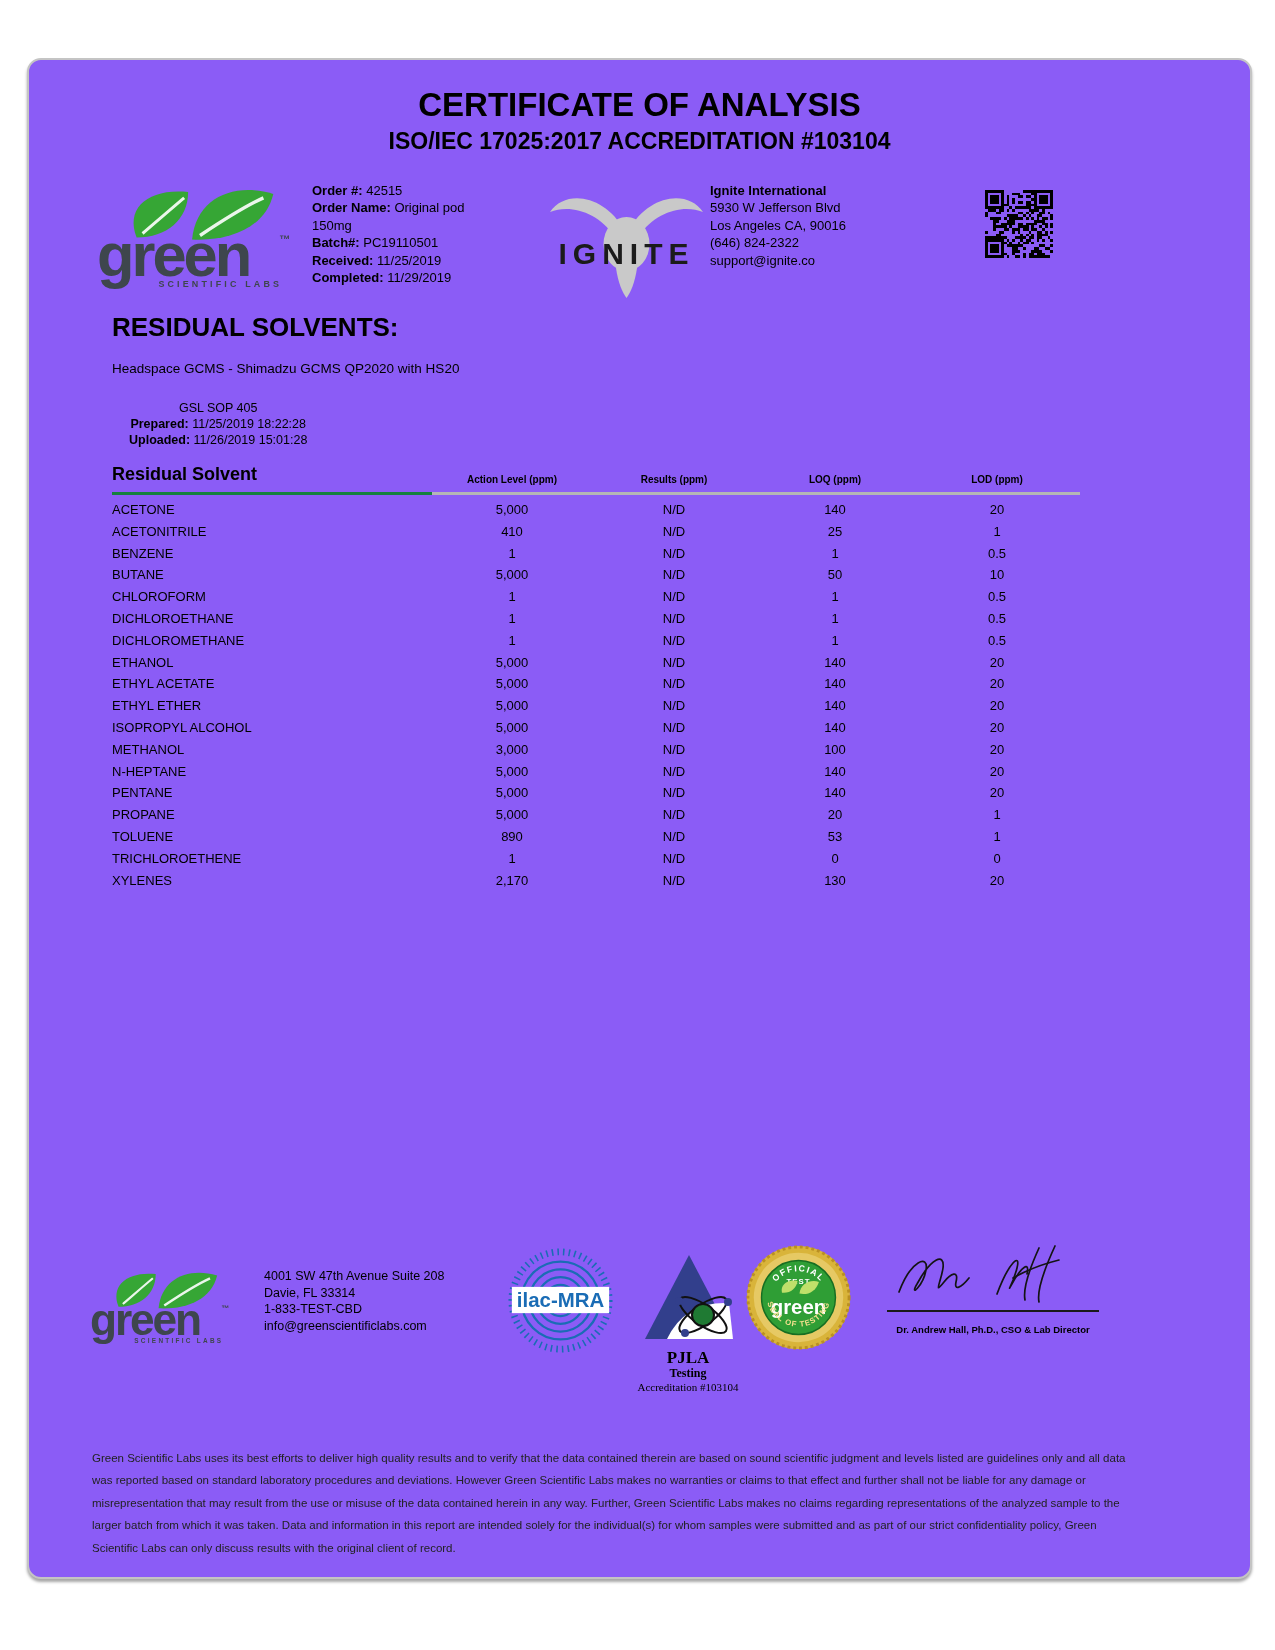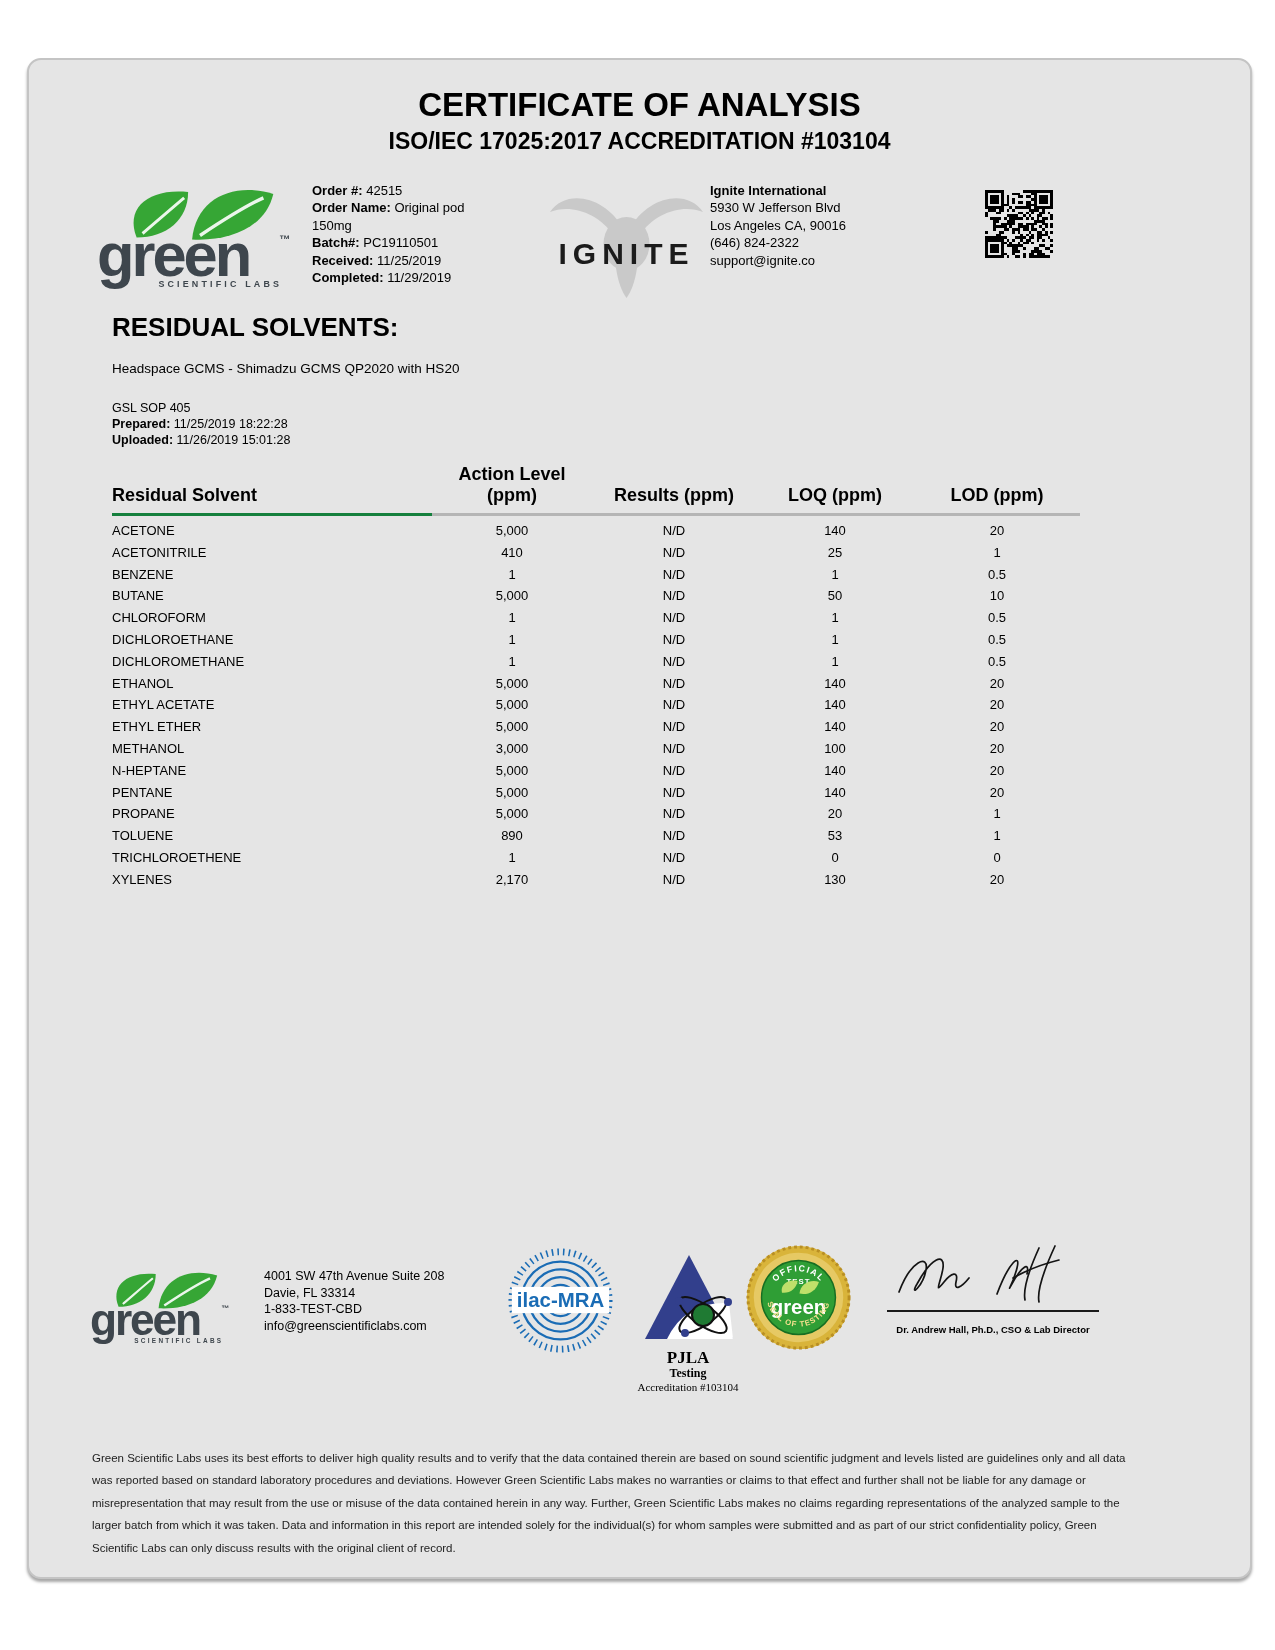--- a/index.html
+++ b/index.html
@@ -1,39 +1,39 @@
 <!DOCTYPE html>
 <html><head>
 <meta charset="utf-8">
 <style>
   html,body{margin:0;padding:0;background:#ffffff;}
   body{width:1275px;height:1650px;position:relative;font-family:"Liberation Sans",sans-serif;color:#000;}
-  .card{position:absolute;left:27px;top:58px;width:1221px;height:1517px;background:#e5e5e5;
+  .card{position:absolute;left:27px;top:58px;width:1221px;height:1517px;background:#8b5cf6;
         border:2px solid #c4c4c4;border-radius:14px;box-shadow:0 3px 3px rgba(0,0,0,.35);}
   .abs{position:absolute;}
   .doc-title{left:0;right:0;top:26px;text-align:center;font-size:33px;font-weight:bold;letter-spacing:0;}
   .doc-subtitle{left:0;right:0;top:68px;text-align:center;font-size:23px;font-weight:bold;}
 
   
   .green-logo-lg{left:68px;top:118px;width:208px;height:111px;}
   .order-info{left:283px;top:122px;width:176px;font-size:13px;line-height:17.4px;}
   .ignite-logo{left:505px;top:122px;width:185px;height:120px;}
   .client-info{left:681px;top:122px;width:230px;font-size:13px;line-height:17.4px;}
   .qr{left:956px;top:130px;width:68px;height:68px;}
 
   
   .section-heading{left:83px;top:252px;font-size:26px;font-weight:bold;}
   .method-line{left:83px;top:301px;font-size:13.5px;}
-  .sop-block{left:83px;top:341px;font-size:12.5px;line-height:15.8px;}
+  .sop-block{left:100px;top:341px;font-size:12.5px;line-height:15.8px;text-align:center;}
 
   
   .solvents{position:absolute;left:83px;top:404px;width:968px;border-collapse:collapse;table-layout:fixed;}
   .solvents th{padding:0 0 7px;vertical-align:bottom;font-weight:bold;}
   .solvents th.c0{text-align:left;font-size:18px;border-bottom:3px solid #15803d;}
-  .solvents th.cn{text-align:center;font-size:18px;border-bottom:3px solid #b5b5b5;}
+  .solvents th.cn{text-align:center;font-size:10px;border-bottom:3px solid #b5b5b5;}
   .solvents td{font-size:13px;height:21.8px;line-height:21.8px;padding:0;text-align:center;white-space:nowrap;}
   .solvents td.c0{text-align:left;}
   .solvents tbody tr:first-child td{padding-top:4px;}
 
   
   .green-logo-sm{left:61px;top:1204px;width:150px;height:80px;}
   .lab-address{left:235px;top:1208px;font-size:12.5px;line-height:16.6px;}
   .ilac{left:478px;top:1187px;width:107px;height:107px;}
   .pjla{left:599px;top:1183px;width:120px;text-align:center;}
   .pjla-acc{font-family:"Liberation Serif",serif;font-size:11px;margin-top:1px;}
@@ -513,20 +513,27 @@
           <td class="">20</td>
         </tr>
         <tr>
           <td class="c0">ETHYL ETHER</td>
           <td class="">5,000</td>
           <td class="">N/D</td>
           <td class="">140</td>
           <td class="">20</td>
         </tr>
         <tr>
+          <td class="c0">ISOPROPYL ALCOHOL</td>
+          <td class="">5,000</td>
+          <td class="">N/D</td>
+          <td class="">140</td>
+          <td class="">20</td>
+        </tr>
+        <tr>
           <td class="c0">METHANOL</td>
           <td class="">3,000</td>
           <td class="">N/D</td>
           <td class="">100</td>
           <td class="">20</td>
         </tr>
         <tr>
           <td class="c0">N-HEPTANE</td>
           <td class="">5,000</td>
           <td class="">N/D</td>

